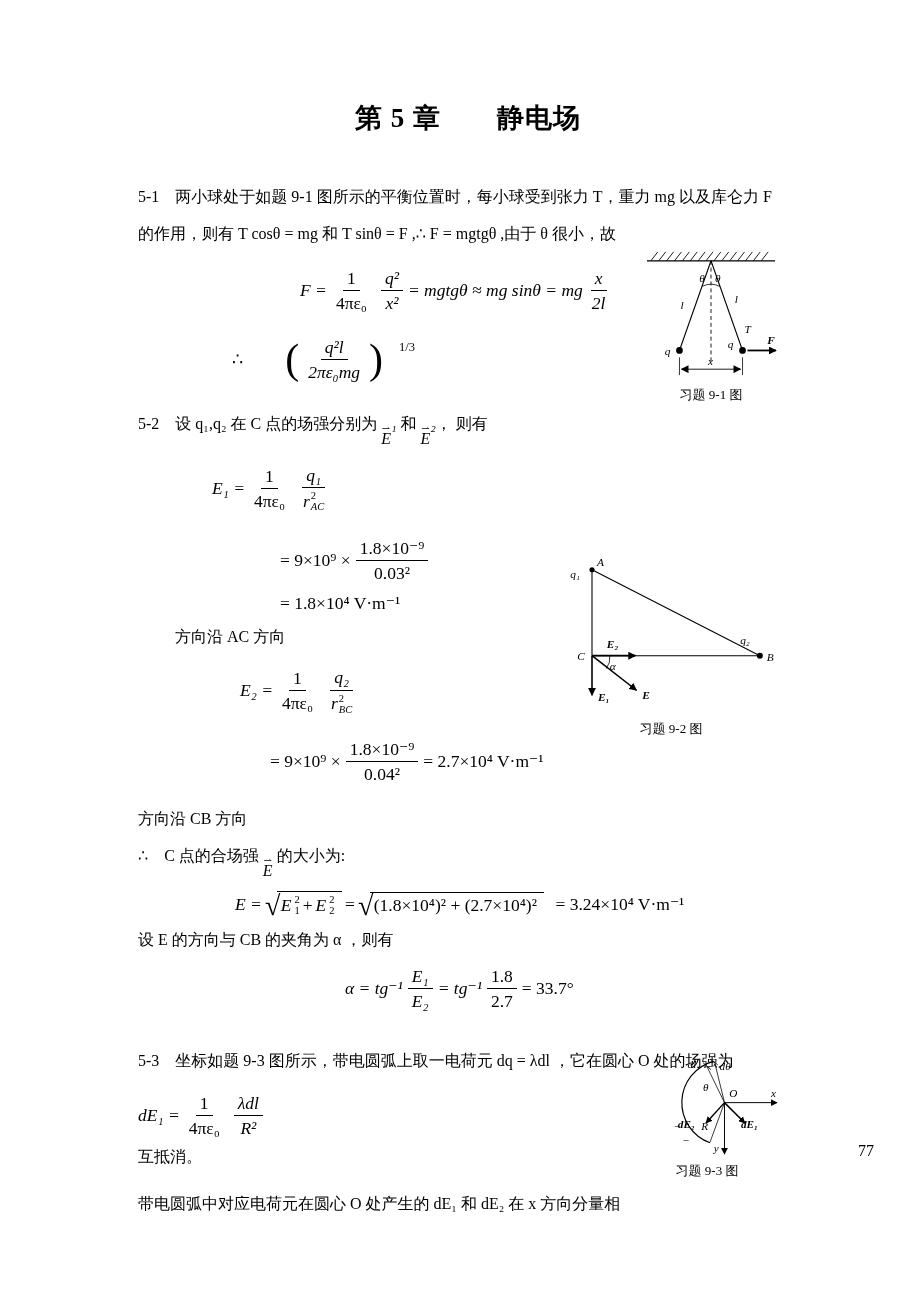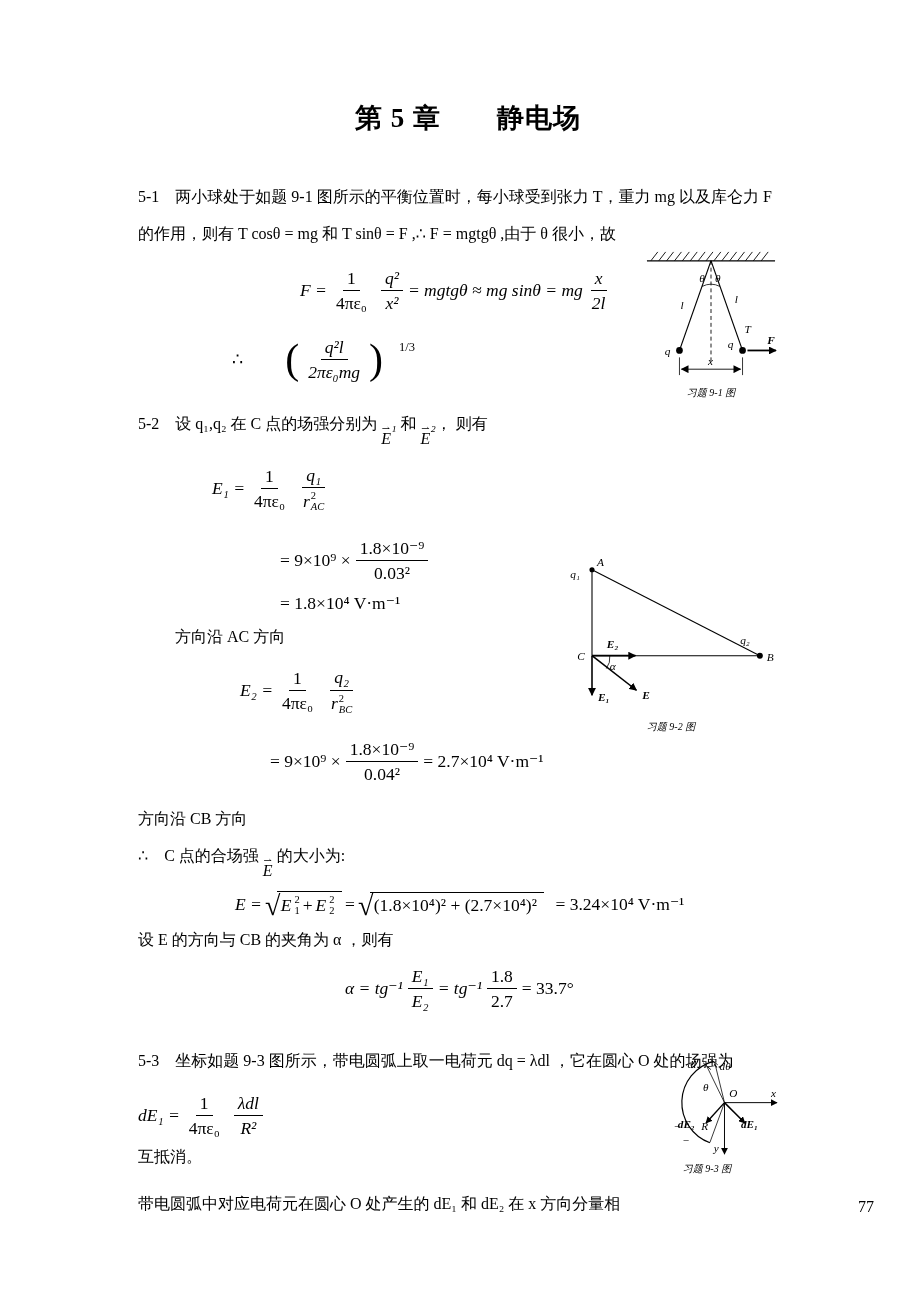--- a/index.html
+++ b/index.html
@@ -24,26 +24,26 @@
   .supsub { display:inline-flex; flex-direction:column; align-items:flex-start; font-size:10.5px; line-height:1.05; margin-left:1px; vertical-align:middle; }
   .vec { display:inline-flex; flex-direction:column; align-items:center; line-height:1; vertical-align:-3px; }
   .vec .varrow { font-size:10px; line-height:0.55; font-style:normal; }
   .sqrt { display:inline-flex; align-items:center; margin:0 3px; }
   .sqrt .rad { font-style:normal; font-size:1.6em; line-height:0.8; transform:translateY(2px); }
   .sqrt .bar { border-top:1.5px solid #000; padding:2px 6px 1px 2px; display:inline-flex; align-items:center; margin-left:-3px; }
   .sqrt .bar > * { margin:0 1.5px; }
   .bigp { font-style:normal; font-size:42px; line-height:0.8; font-weight:300; }
   .paren-exp { font-size:12.5px; font-style:normal; align-self:flex-start; margin-left:16px; transform:translateY(3px); }
   .figure { position:absolute; text-align:center; }
-  .figure .caption { font-size:10px; margin-top:4px;font-style:italic; }
+  .figure .caption { font-size:13px; margin-top:4px; }
   svg { display:block; margin:0 auto; }
   svg text { font-size:11.5px; font-style:italic; fill:#000; font-family:"Liberation Serif","DejaVu Serif",serif; }
   svg text.b { font-weight:bold; }
   svg text.up { font-style:normal; }
-  .pageno { position:absolute; left:858px; top:1198px; font-size:16px; }
+  .pageno { position:absolute; left:858px; top:1142px; font-size:16px; }
 </style>
 </head>
 <body>
 
 <div class="content">
 
   <h1 class="title">第 5 章　　静电场</h1>
 
   <div class="line" style="margin-top:42px">5-1　两小球处于如题 9-1 图所示的平衡位置时，每小球受到张力 T，重力 mg 以及库仑力 F</div>
   <div class="line">的作用，则有 T cosθ = mg 和 T sinθ = F ,∴ F = mgtgθ ,由于 θ 很小，故</div>

